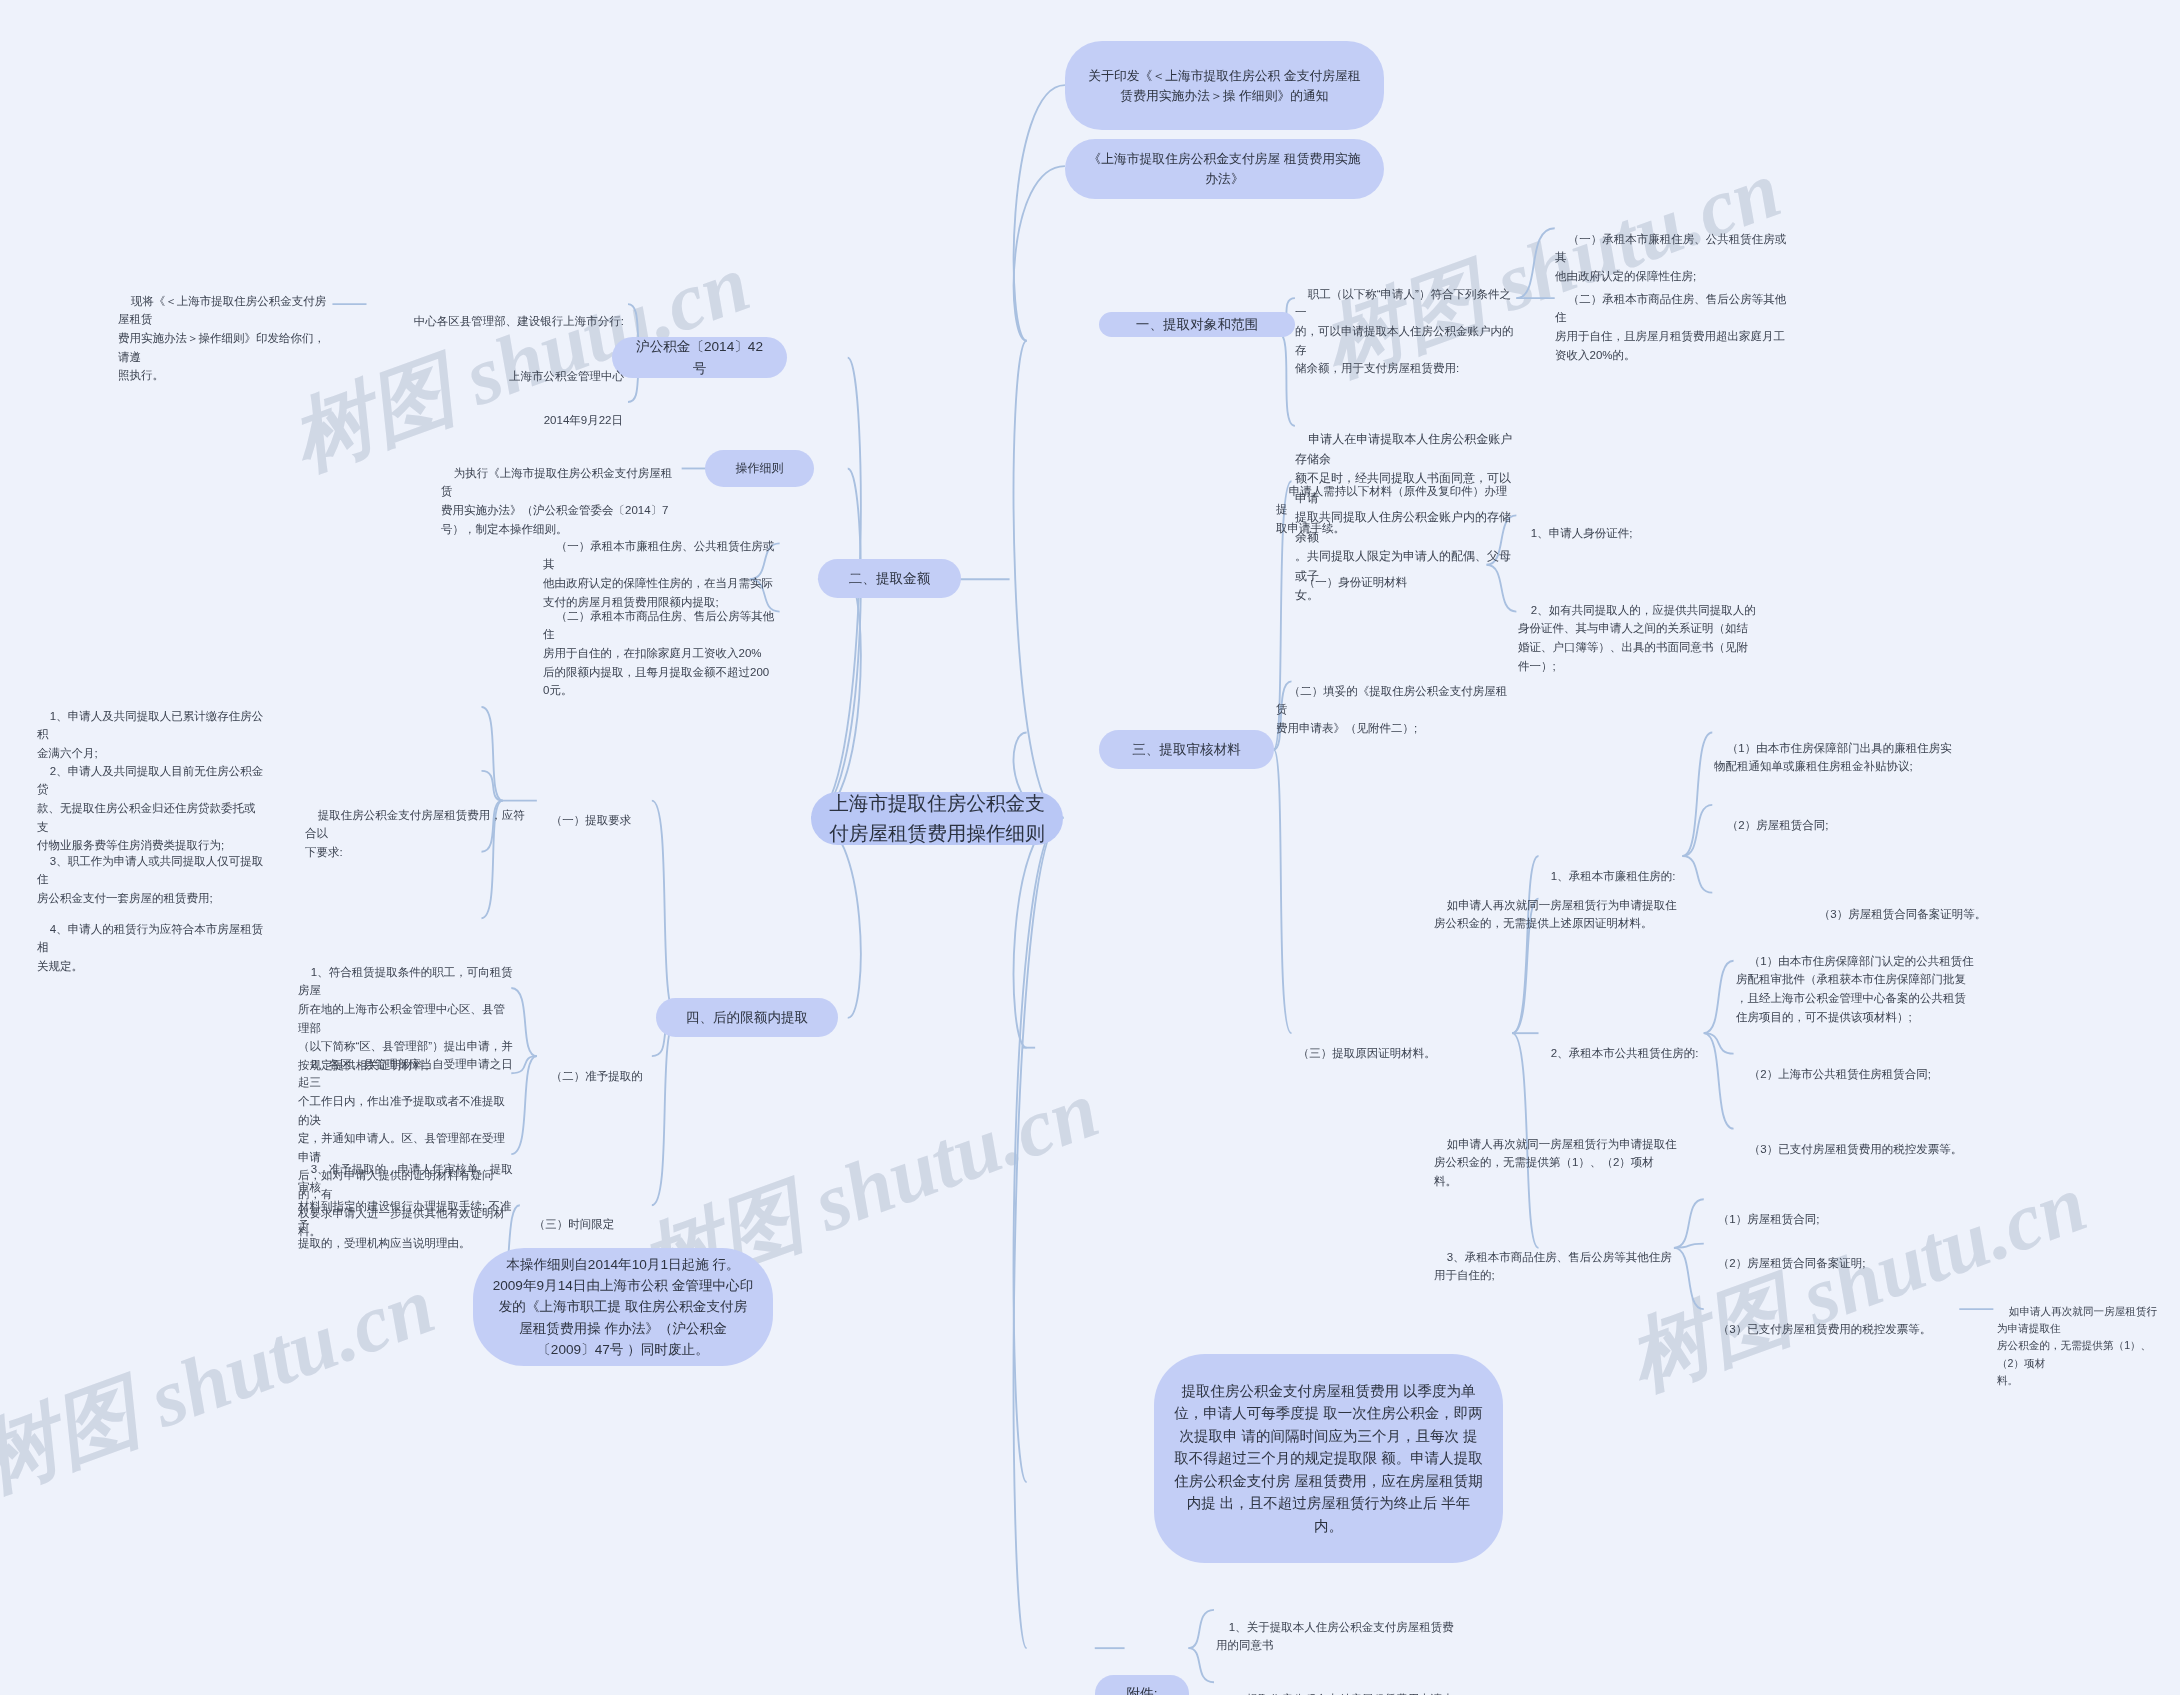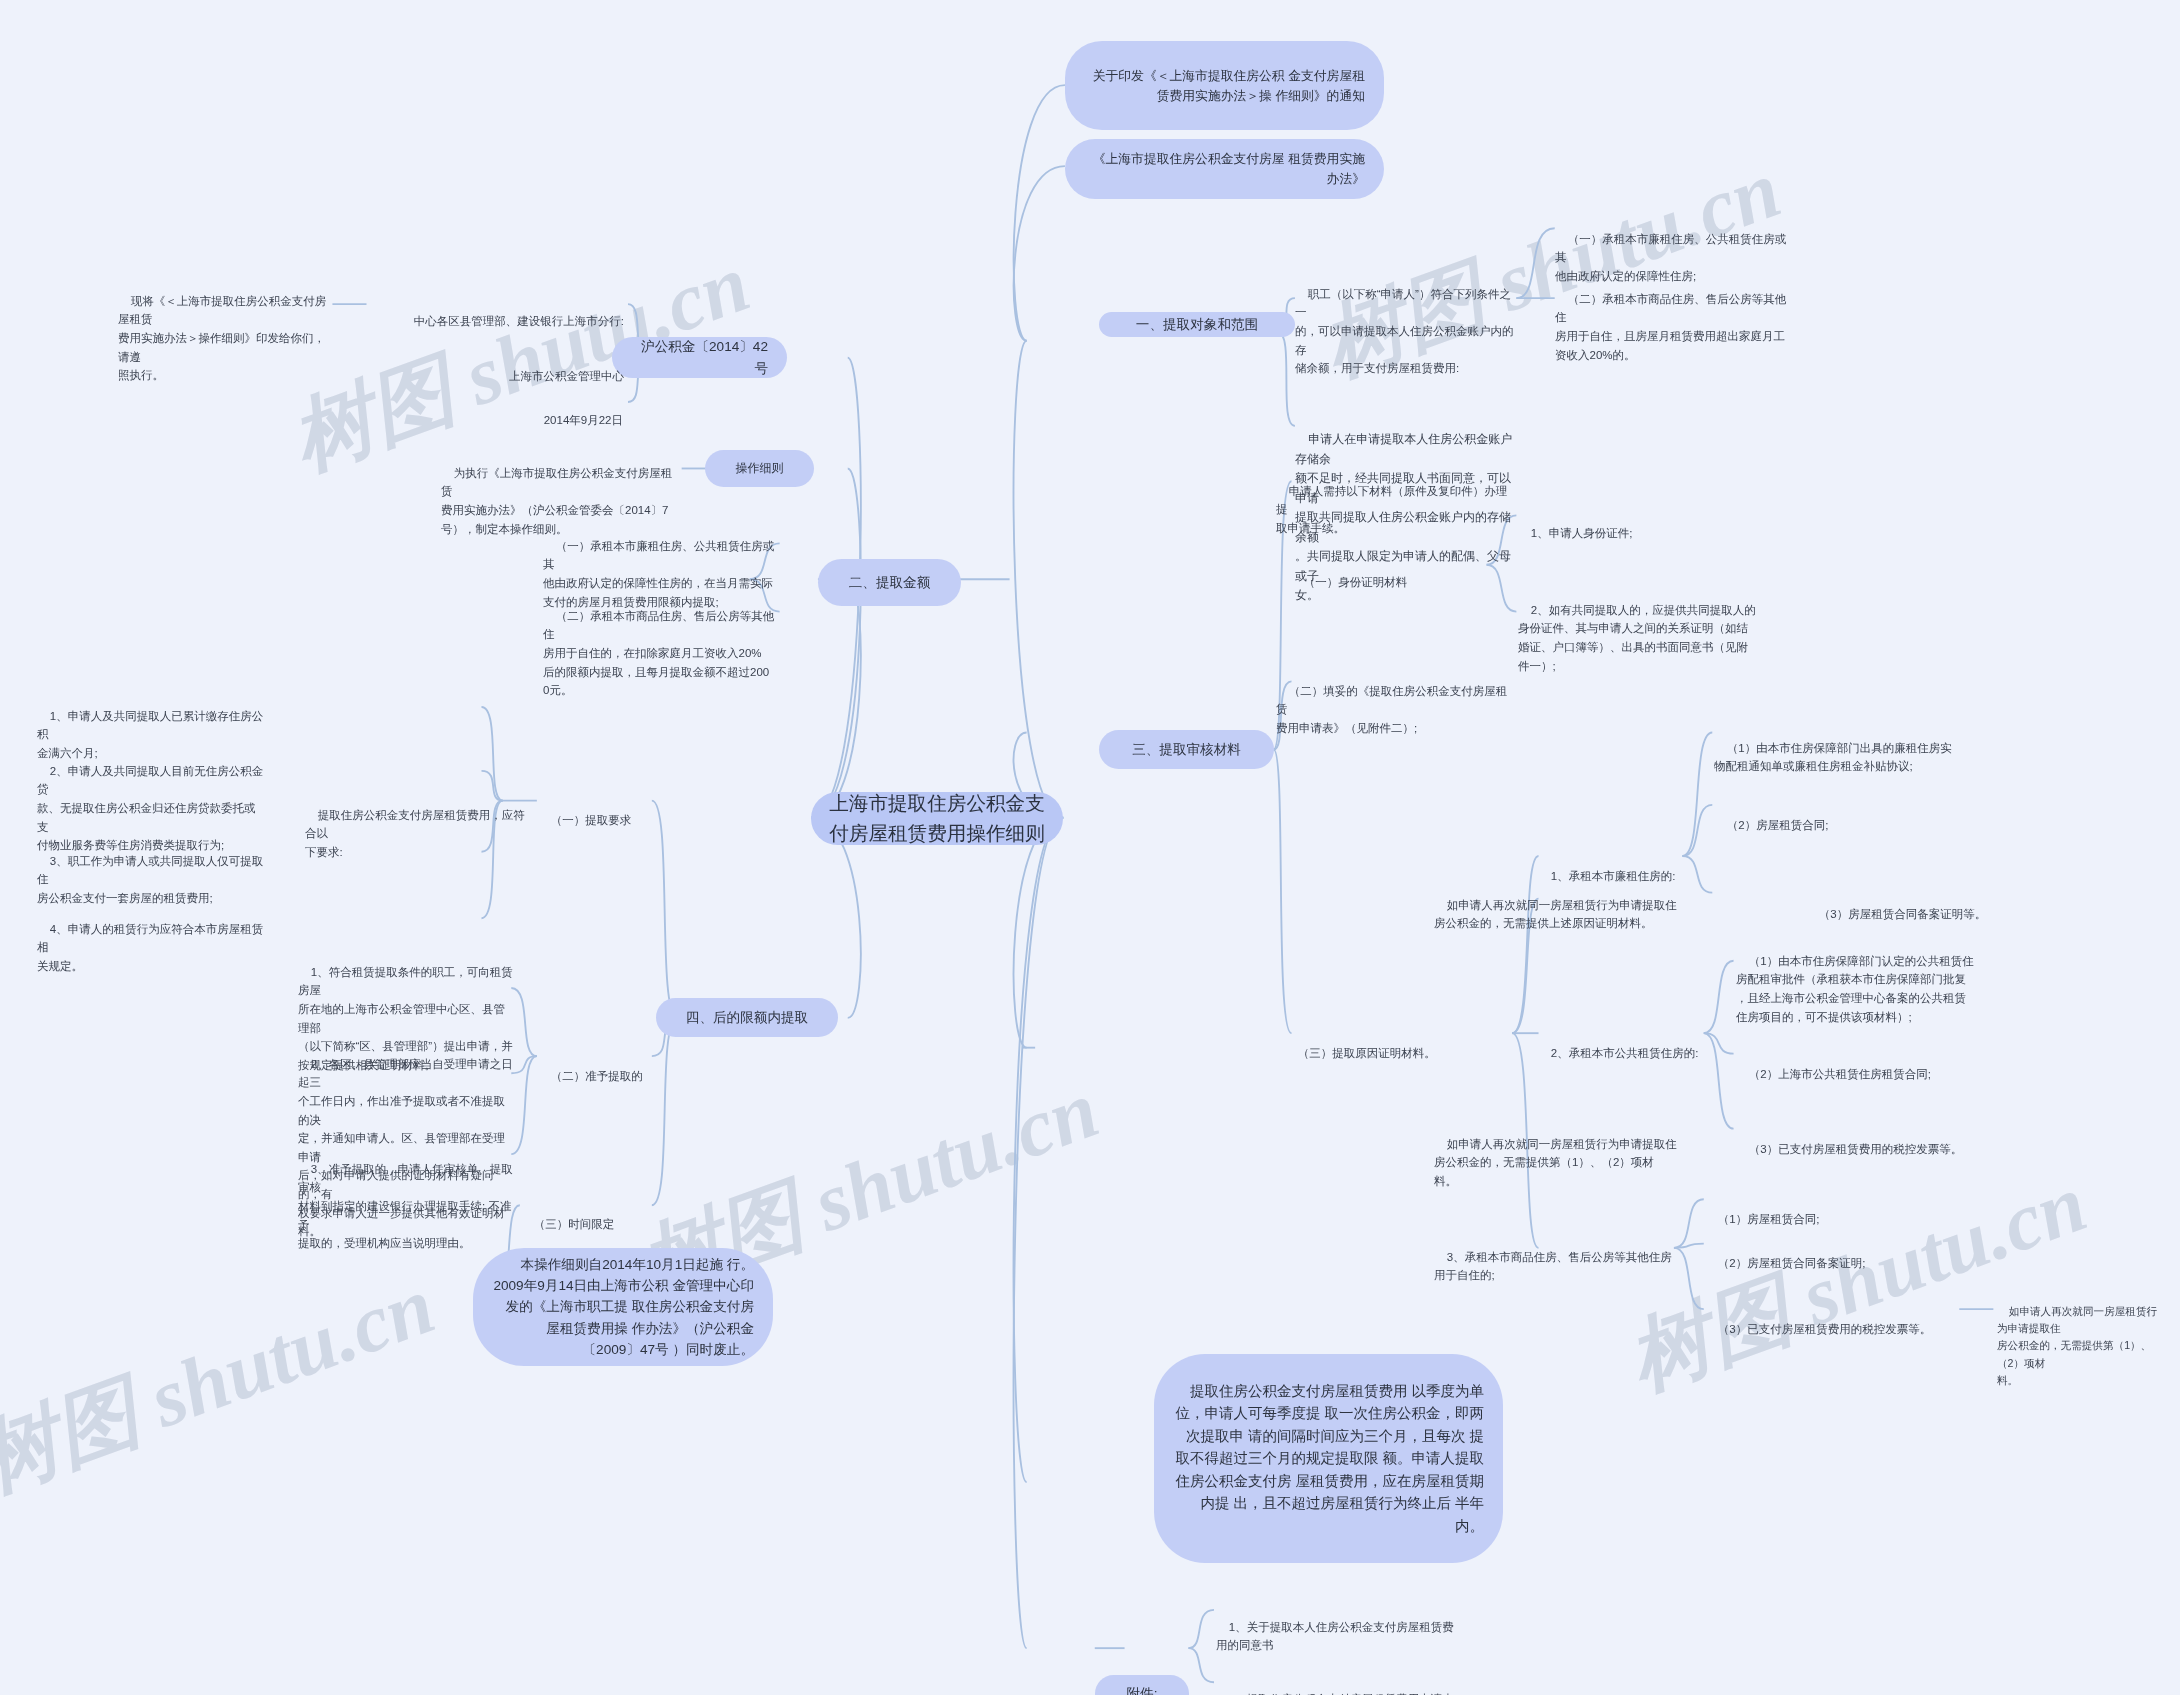--- a/index.html
+++ b/index.html
@@ -15,21 +15,21 @@
   svg.links{position:absolute;left:0;top:0;width:2181px;height:1695px;pointer-events:none;}
   svg.links path,svg.links line{fill:none;stroke:#a9c0e0;stroke-width:2.2;}
 
   .node{position:absolute;box-sizing:border-box;}
   
   .pill{
     background:#c3cef6;
     border-radius:37px;
     color:#2d3340;
     display:flex;align-items:center;justify-content:center;
-    text-align:right;
+    text-align:center;
     line-height:1.55;
     padding:8.5px 19px;
   }
   .pill.big{border-radius:51px;}
   
   .txt{
     color:#3b4250;
     line-height:1.62;
     white-space:pre-wrap;
   }
@@ -212,21 +212,21 @@
 资收入20%的。</span>
   </div>
   <div class="node txt" style="left:1295px;top:411px;width:227px;font-size:12px;">
     <span>申请人在申请提取本人住房公积金账户存储余
 额不足时，经共同提取人书面同意，可以申请
 提取共同提取人住房公积金账户内的存储余额
 。共同提取人限定为申请人的配偶、父母或子
 女。</span>
   </div>
 
-  <div class="node pill" style="left:818px;top:559px;width:143px;height:47px;font-size:13.6px;">
+  <div class="node pill" style="left:818px;top:559px;width:143px;height:39px;font-size:13.6px;">
     <span>二、提取金额</span>
   </div>
   <div class="node txt" style="left:543px;top:518px;width:235px;font-size:11.5px;">
     <span>（一）承租本市廉租住房、公共租赁住房或其
 他由政府认定的保障性住房的，在当月需实际
 支付的房屋月租赁费用限额内提取;</span>
   </div>
   <div class="node txt" style="left:543px;top:588px;width:235px;font-size:11.5px;">
     <span>（二）承租本市商品住房、售后公房等其他住
 房用于自住的，在扣除家庭月工资收入20%

